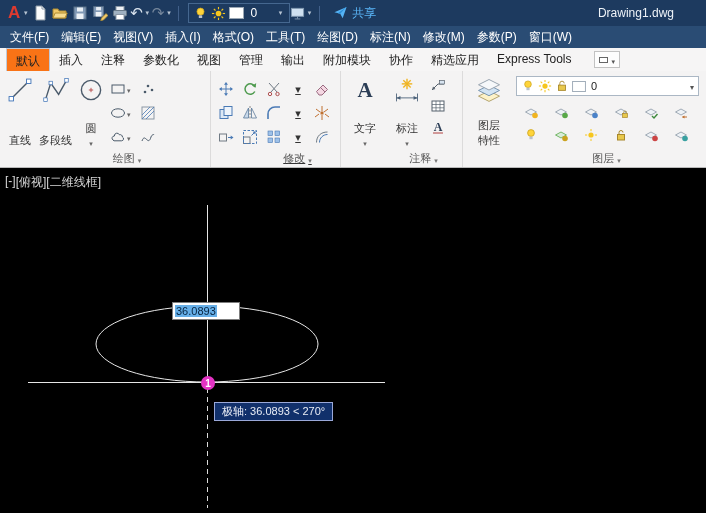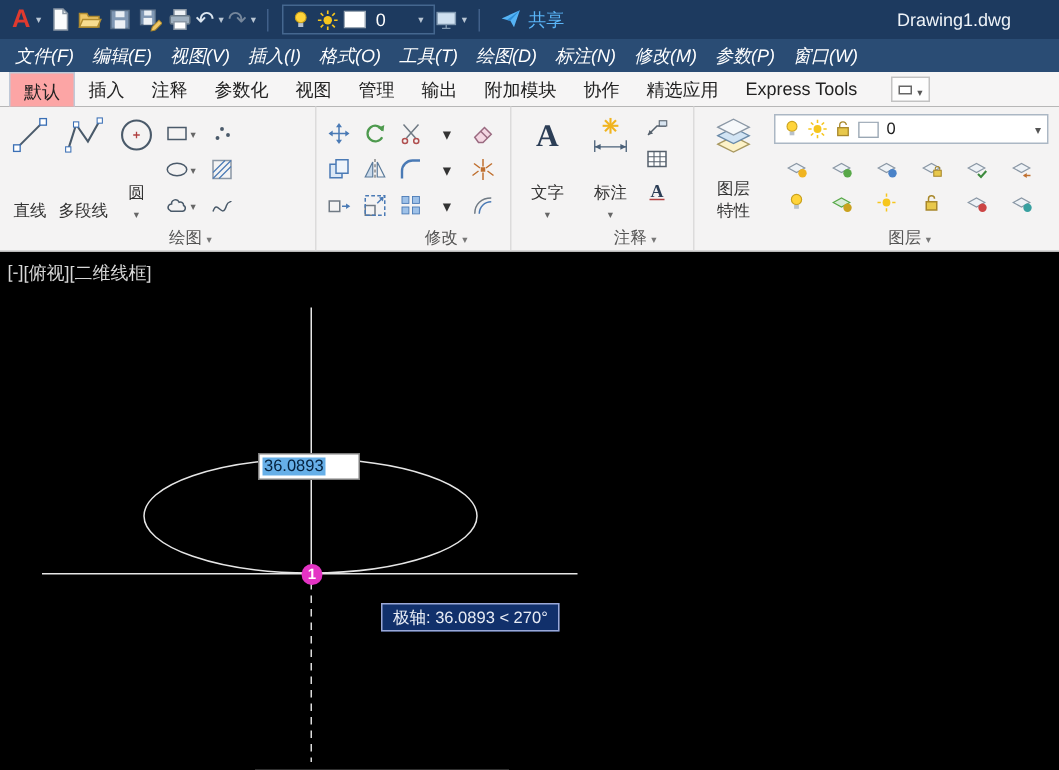--- a/index.html
+++ b/index.html
@@ -16,27 +16,27 @@
   .g-undo::before { content:"↶"; font-size:15px; color:#dce6f0; }
   .g-redo::before { content:"↷"; font-size:15px; color:#76879c; }
   .tb-sep { width:1px; height:15px; background:#41608a; margin:0 5px; }
   .layer-combo { display:flex; align-items:center; gap:3px; height:20px; border:1px solid #45678f; padding:0 4px; margin-left:4px; }
   .combo-val { color:#fff; padding:0 16px 0 3px; }
   .share { display:flex; align-items:flex-start; gap:4px; color:#5ab5f7; margin-left:8px; }
   .doc-title { margin-left:auto; margin-right:26px; color:#eef3f8; }
   .si { display:block; }
 
   
-  .menubar { height:22px; background:#2a4c74; display:flex; align-items:center; padding-left:4px; font-size:12px; color:#fff;font-style:italic; }
+  .menubar { height:22px; background:#2a4c74; display:flex; align-items:center; padding-left:4px; font-size:12px; color:#fff; }
   .menu-item { padding:0 6px; line-height:22px; white-space:nowrap; }
 
   
   .tabbar { height:23px; background:#f6f5f5; display:flex; align-items:stretch; padding-left:6px; font-size:12px; color:#222; }
   .tab { padding:4px 9px 0; white-space:nowrap; }
-  .tab.active { background:#fca5a5; border:1px solid #bfc9d8; border-bottom:none; }
+  .tab.active { background:#f97316; border:1px solid #bfc9d8; border-bottom:none; }
   .ribbon-toggle { margin-left:14px; margin-top:3px; height:17px; border:1px solid #c2c2c2; background:#fdfdfd; display:flex; align-items:center; gap:3px; padding:0 4px; color:#555; }
   .rt-rect { width:9px; height:6px; border:1px solid #666; background:#fff; }
   .ribbon-toggle .g-dn::before { font-size:7px; }
 
   
   .ribbon { height:97px; background:#f4f3f3; border-bottom:1px solid #b9b9b9; display:flex; font-size:11px; color:#333; }
   .panel { border-right:1px solid #dcdbdb; display:flex; flex-direction:column; }
   .panel-body { flex:1; display:flex; padding:3px 3px 0; }
   .panel-label { height:17px; display:flex; align-items:center; justify-content:center; gap:3px; color:#555;margin-left:44px; }
   .panel-label .g-dn::before { font-size:7px; color:#777; }
@@ -55,21 +55,21 @@
   .rcombo .g-dn::before { font-size:8px; color:#555; }
   .lgrid { display:grid; grid-template-columns:repeat(6,30px); grid-auto-rows:23px; padding-top:4px; justify-items:center; align-items:center; }
 
   
   .viewport { position:absolute; left:0; top:168px; width:706px; height:345px; background:#000; }
   .vp-controls { position:absolute; left:5px; top:6px; color:#d8d8d8; font-size:12px; display:flex; }
   .vp-controls span { cursor:default; }
   .dyn-input { position:absolute; left:172px; top:134px; width:68px; height:18px; background:#fff; border:1px solid #7d7d7d; display:flex; align-items:center; padding:0 2px; font-size:11px; }
   .dyn-input .sel { background:#66afe8; color:#05223f; padding:0 1px; }
   .marker { position:absolute; left:201px; top:208px; width:14px; height:14px; border-radius:50%; background:#e433c4; color:#fff; font-size:10px; font-weight:bold; display:flex; align-items:center; justify-content:center; }
-  .tooltip { position:absolute; left:214px; top:234px; height:19px; background:#11306b; border:1px solid #9aa8d8; color:#e8ecf5; font-size:11px; display:flex; align-items:center; padding:0 7px; white-space:nowrap;margin-left:40px; }
+  .tooltip { position:absolute; left:214px; top:234px; height:19px; background:#11306b; border:1px solid #9aa8d8; color:#e8ecf5; font-size:11px; display:flex; align-items:center; padding:0 7px; white-space:nowrap; }
 </style>
 </head>
 <body>
 
 <div class="app">
 
   <div class="titlebar">
     <div class="tb-btn">
       <span class="logo">A</span>
       <span class="tb-arrow g-dn"></span>
@@ -269,21 +269,21 @@
               </svg>
             </span>
         </div>
       </div>
       <div class="panel-label">
           <span>绘图</span>
           <span class="g-dn"></span>
         </div>
     </div>
 
-    <div class="panel" style="width:130px;">
+    <div class="panel" style="width:130px;text-decoration:underline;">
       <div class="panel-body">
         <div class="mgrid">
           <span class="cell">
               <svg class="si" width="16" height="16" viewBox="0 0 16 16">
                 <g fill="#4a7ab5">
                   <path d="M8 1l2 2.8H6z"></path>
                   <path d="M8 15l2-2.8H6z"></path>
                   <path d="M1 8l2.8-2v4z"></path>
                   <path d="M15 8l-2.8-2v4z"></path>
                 </g>

